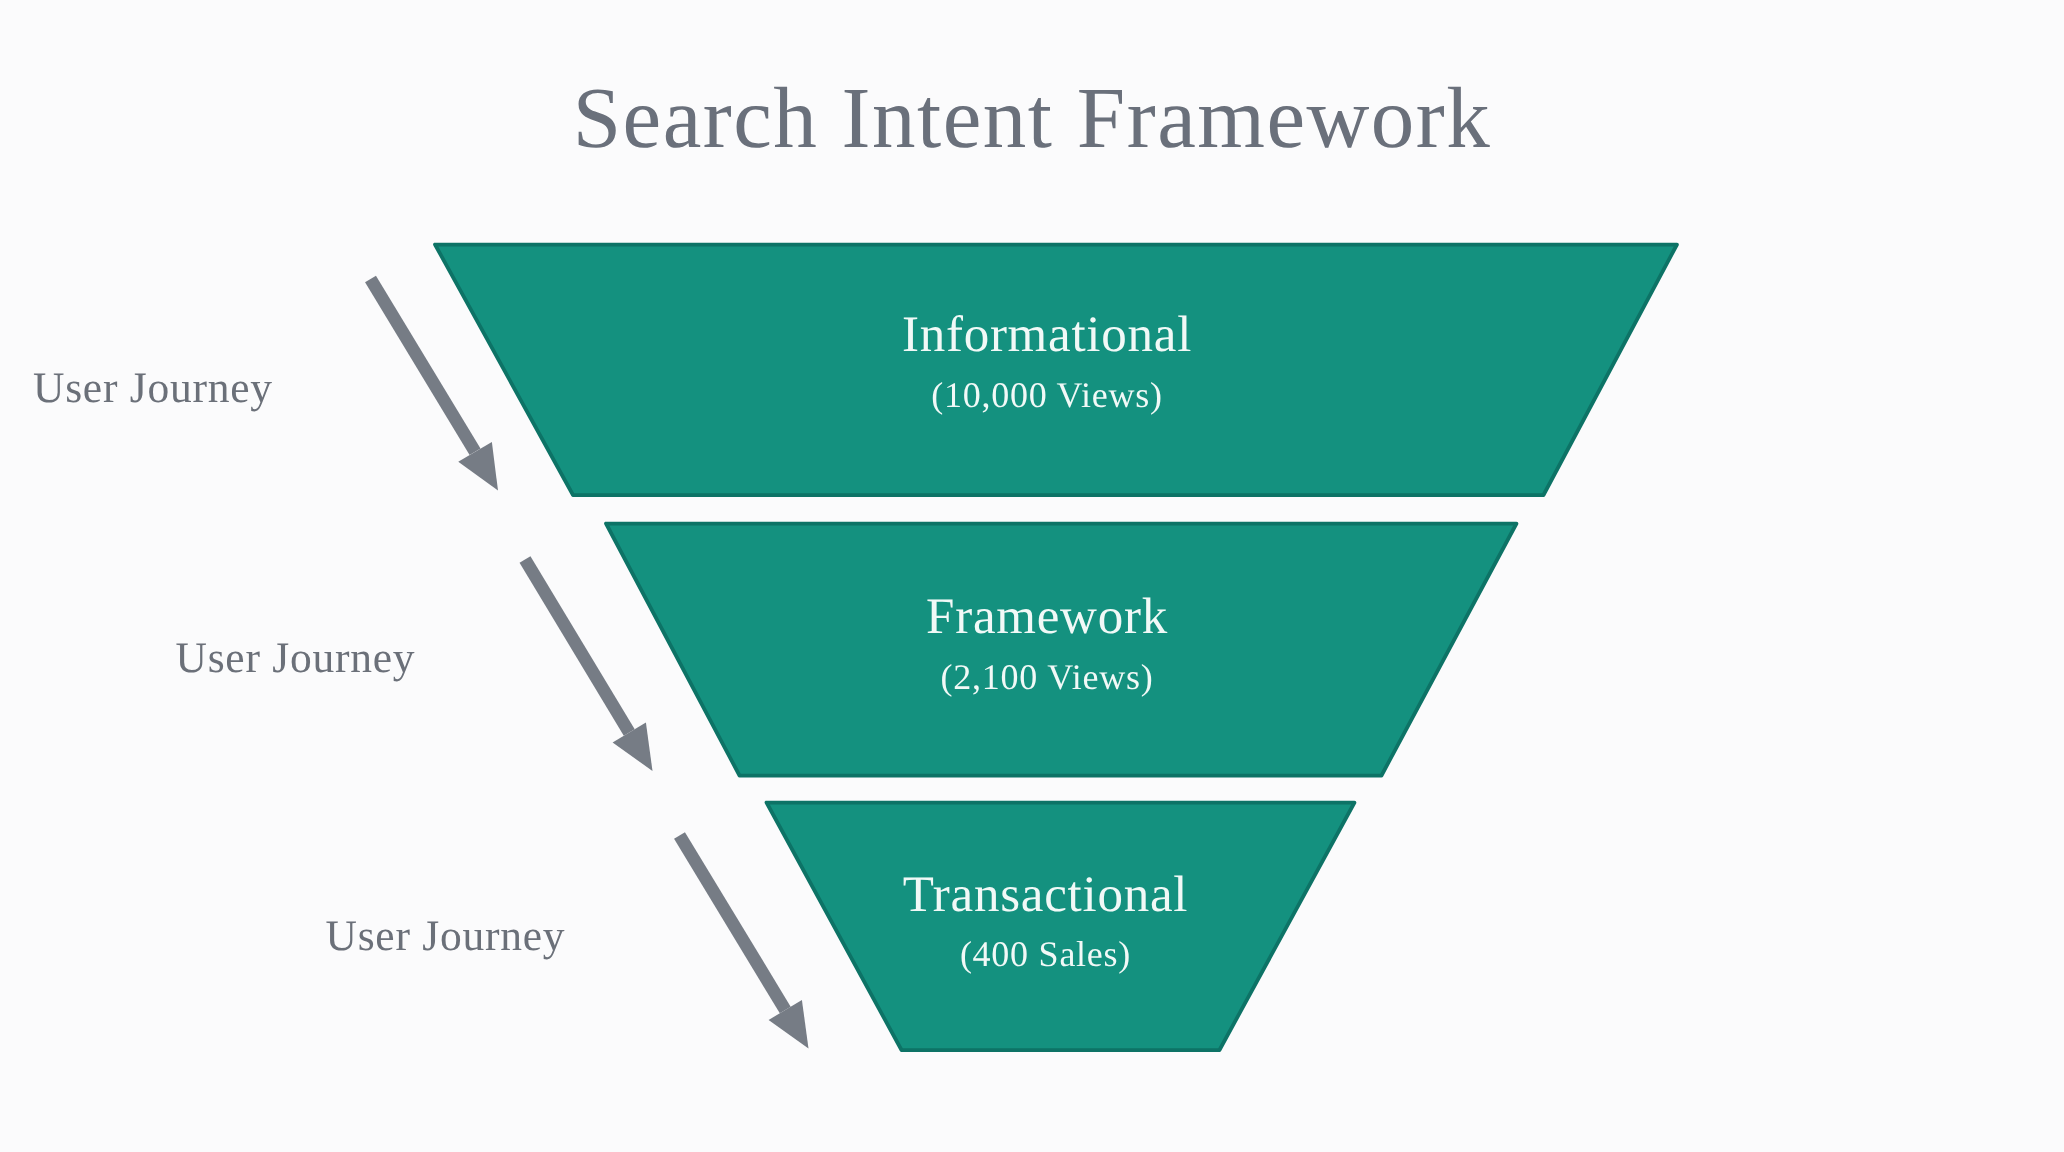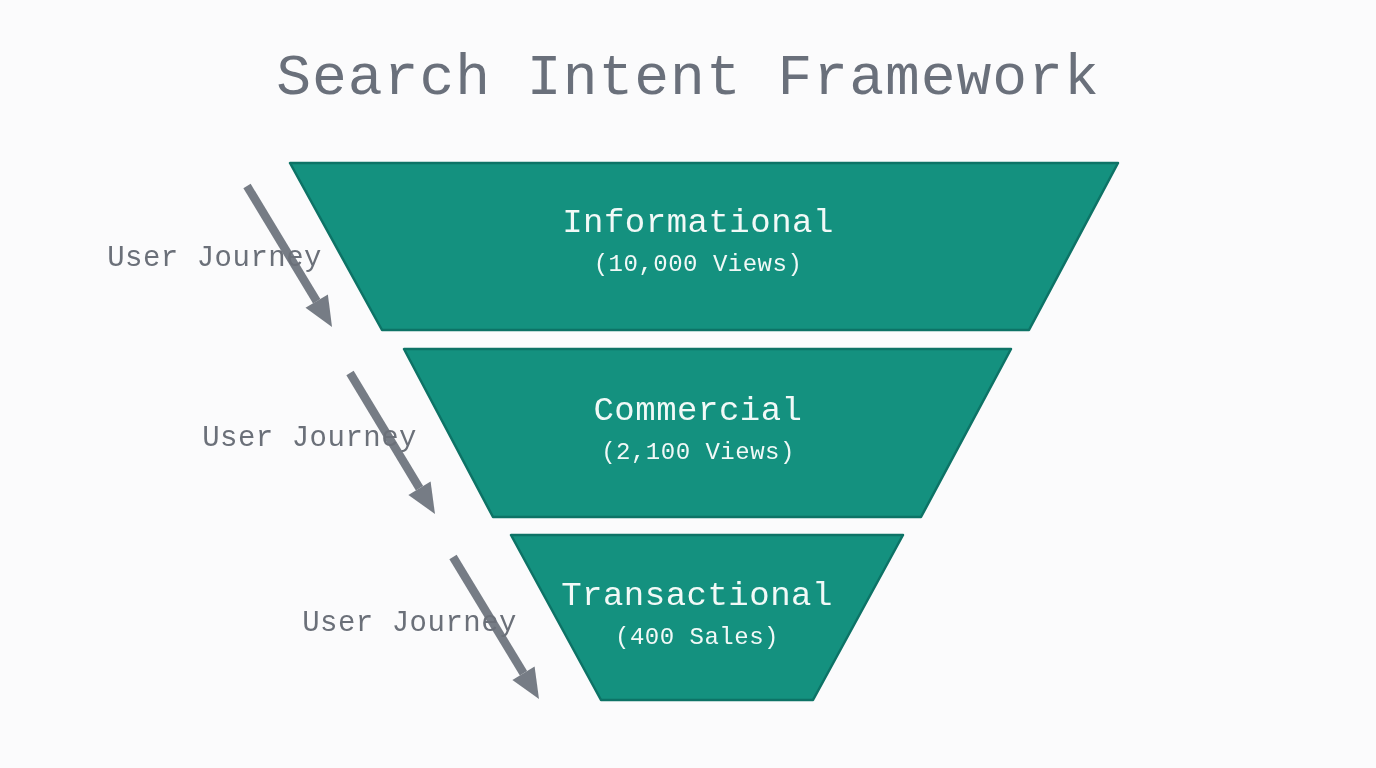--- a/index.html
+++ b/index.html
@@ -6,21 +6,21 @@
     margin: 0;
     padding: 0;
     background: #ffffff;
   }
   .stage {
     position: relative;
     width: 1376px;
     height: 768px;
     background: #fbfbfc;
     overflow: hidden;
-    font-family: Liberation Mono, monospace;
+    font-family: Liberation Serif, serif;
   }
   .title {
     position: absolute;
     top: 44px;
     left: 0;
     width: 100%;
     margin: 0;
     text-align: center;
     font-size: 58px;
     line-height: 1.2;
@@ -65,21 +65,21 @@
     font-size: 24px;
     line-height: 41px;
     letter-spacing: 0.5px;
   }
   .seg-text-1 { left: 438px; top: 203px; }
   .seg-text-2 { left: 438px; top: 391px; }
   .seg-text-3 { left: 437px; top: 576px; }
   .journey-label {
     position: absolute;
     width: 300px;
-    text-align: right;
+    text-align: left;
     font-size: 29px;
     line-height: 34px;
     letter-spacing: 0.5px;
     color: #6b7079;
   }
   .journey-1 { left: 22px;  top: 242px; }
   .journey-2 { left: 117px; top: 422px; }
   .journey-3 { left: 217px; top: 607px; }
 </style>
 </head>
@@ -107,21 +107,21 @@
       <line class="arrow-shaft" x1="453" y1="557" x2="523.5" y2="673.3"></line>
       <polygon class="arrow-head" points="539,699 512.4,680.0 534.6,666.6"></polygon>
     </g>
   </svg>
 
   <div class="seg-text seg-text-1">
     <span class="seg-line1">Informational</span>
     <span class="seg-line2">(10,000 Views)</span>
   </div>
   <div class="seg-text seg-text-2">
-    <span class="seg-line1">Commercial</span>
+    <span class="seg-line1">Framework</span>
     <span class="seg-line2">(2,100 Views)</span>
   </div>
   <div class="seg-text seg-text-3">
     <span class="seg-line1">Transactional</span>
     <span class="seg-line2">(400 Sales)</span>
   </div>
 
   <div class="journey-label journey-1">User Journey</div>
   <div class="journey-label journey-2">User Journey</div>
   <div class="journey-label journey-3">User Journey</div>

